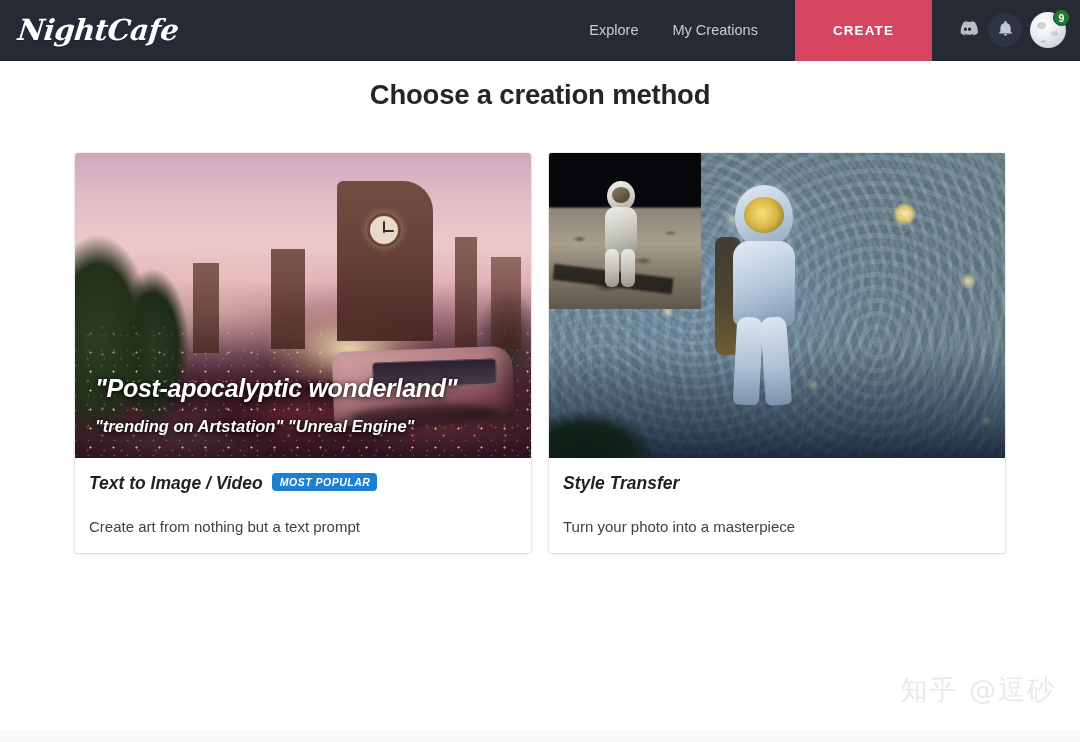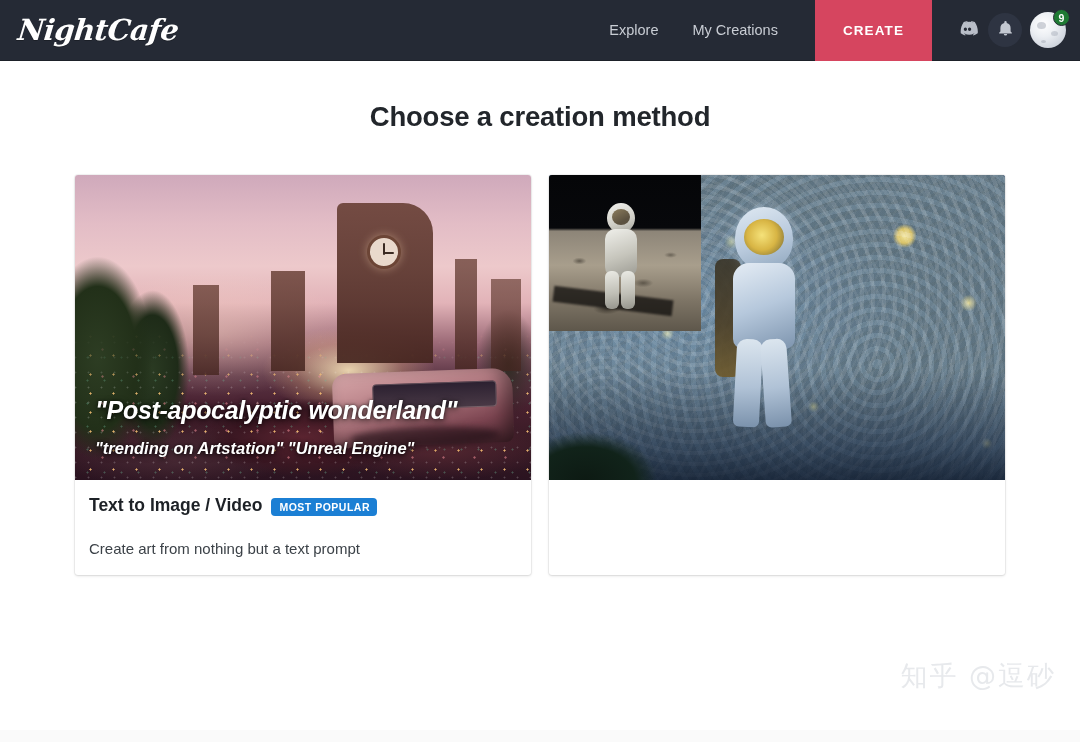--- a/index.html
+++ b/index.html
@@ -57,21 +57,21 @@
   }
 
   .create-btn {
     height: 61px;
     background: #d6455f;
     color: #ffffff;
     font-size: 13.5px;
     font-weight: 700;
     letter-spacing: 1.1px;
     border: none;
-    padding: 0 28px;
+    padding: 0 38px;
     cursor: pointer;
     margin-left: 20px;
     font-family: "Liberation Sans", sans-serif;
   }
 
   .icon-group {
     display: flex;
     align-items: center;
     gap: 4px;
     padding: 0 14px 0 18px;
@@ -139,21 +139,21 @@
     position: relative;
     height: 681px;
     background: #ffffff;
   }
 
   .page-title {
     text-align: center;
     font-size: 27.5px;
     font-weight: 700;
     color: #22262b;
-    padding-top: 40px;
+    padding-top: 18px;
     letter-spacing: -0.2px;
   }
 
   .cards {
     display: flex;
     justify-content: center;
     gap: 18px;
     margin-top: 42px;
   }
 
@@ -447,22 +447,23 @@
     font-weight: 700;
     font-size: 16.5px;
     color: #ffffff;
     text-shadow: 0 2px 6px rgba(0,0,0,0.8), 0 0 3px rgba(0,0,0,0.65);
   }
 
   
   .card-body { padding: 15px 14px 18px 14px; }
   .card-title-row {
     display: flex;
-    align-items: flex-end;
+    align-items: flex-start;
     gap: 9px;
+    font-style: italic;
   }
   .card-title {
     font-size: 17.5px;
     font-weight: 700;
     color: #1d2126;
   }
   .pill {
     background: #1b7fd4;
     color: #ffffff;
     font-size: 10.5px;
@@ -475,21 +476,21 @@
   .card-sub {
     margin-top: 24px;
     font-size: 15px;
     color: #3c4248;
   }
 
   
   .watermark {
     position: absolute;
     right: 24px;
-    bottom: 48px;
+    bottom: 34px;
     font-size: 27px;
     color: #e7e9ec;
     font-family: "DejaVu Sans", sans-serif;
     letter-spacing: 2px;
     user-select: none;
     white-space: nowrap;
   }
   .footer-strip {
     position: absolute;
     left: 0; right: 0; bottom: 0;
@@ -590,20 +591,26 @@
           <div class="shadow"></div>
           <div class="astro-sm">
             <div class="h"></div>
             <div class="b"></div>
             <div class="l1"></div>
             <div class="l2"></div>
           </div>
         </div>
       </div>
 
+      <div class="card-body">
+        <div class="card-title-row">
+          <span class="card-title">Style Transfer</span>
+        </div>
+        <div class="card-sub">Turn your photo into a masterpiece</div>
+      </div>
     </div>
 
   </div>
 
   <div class="watermark">知乎 @逗砂</div>
 
   <div class="footer-strip"></div>
 </div>
 
 </body></html>

